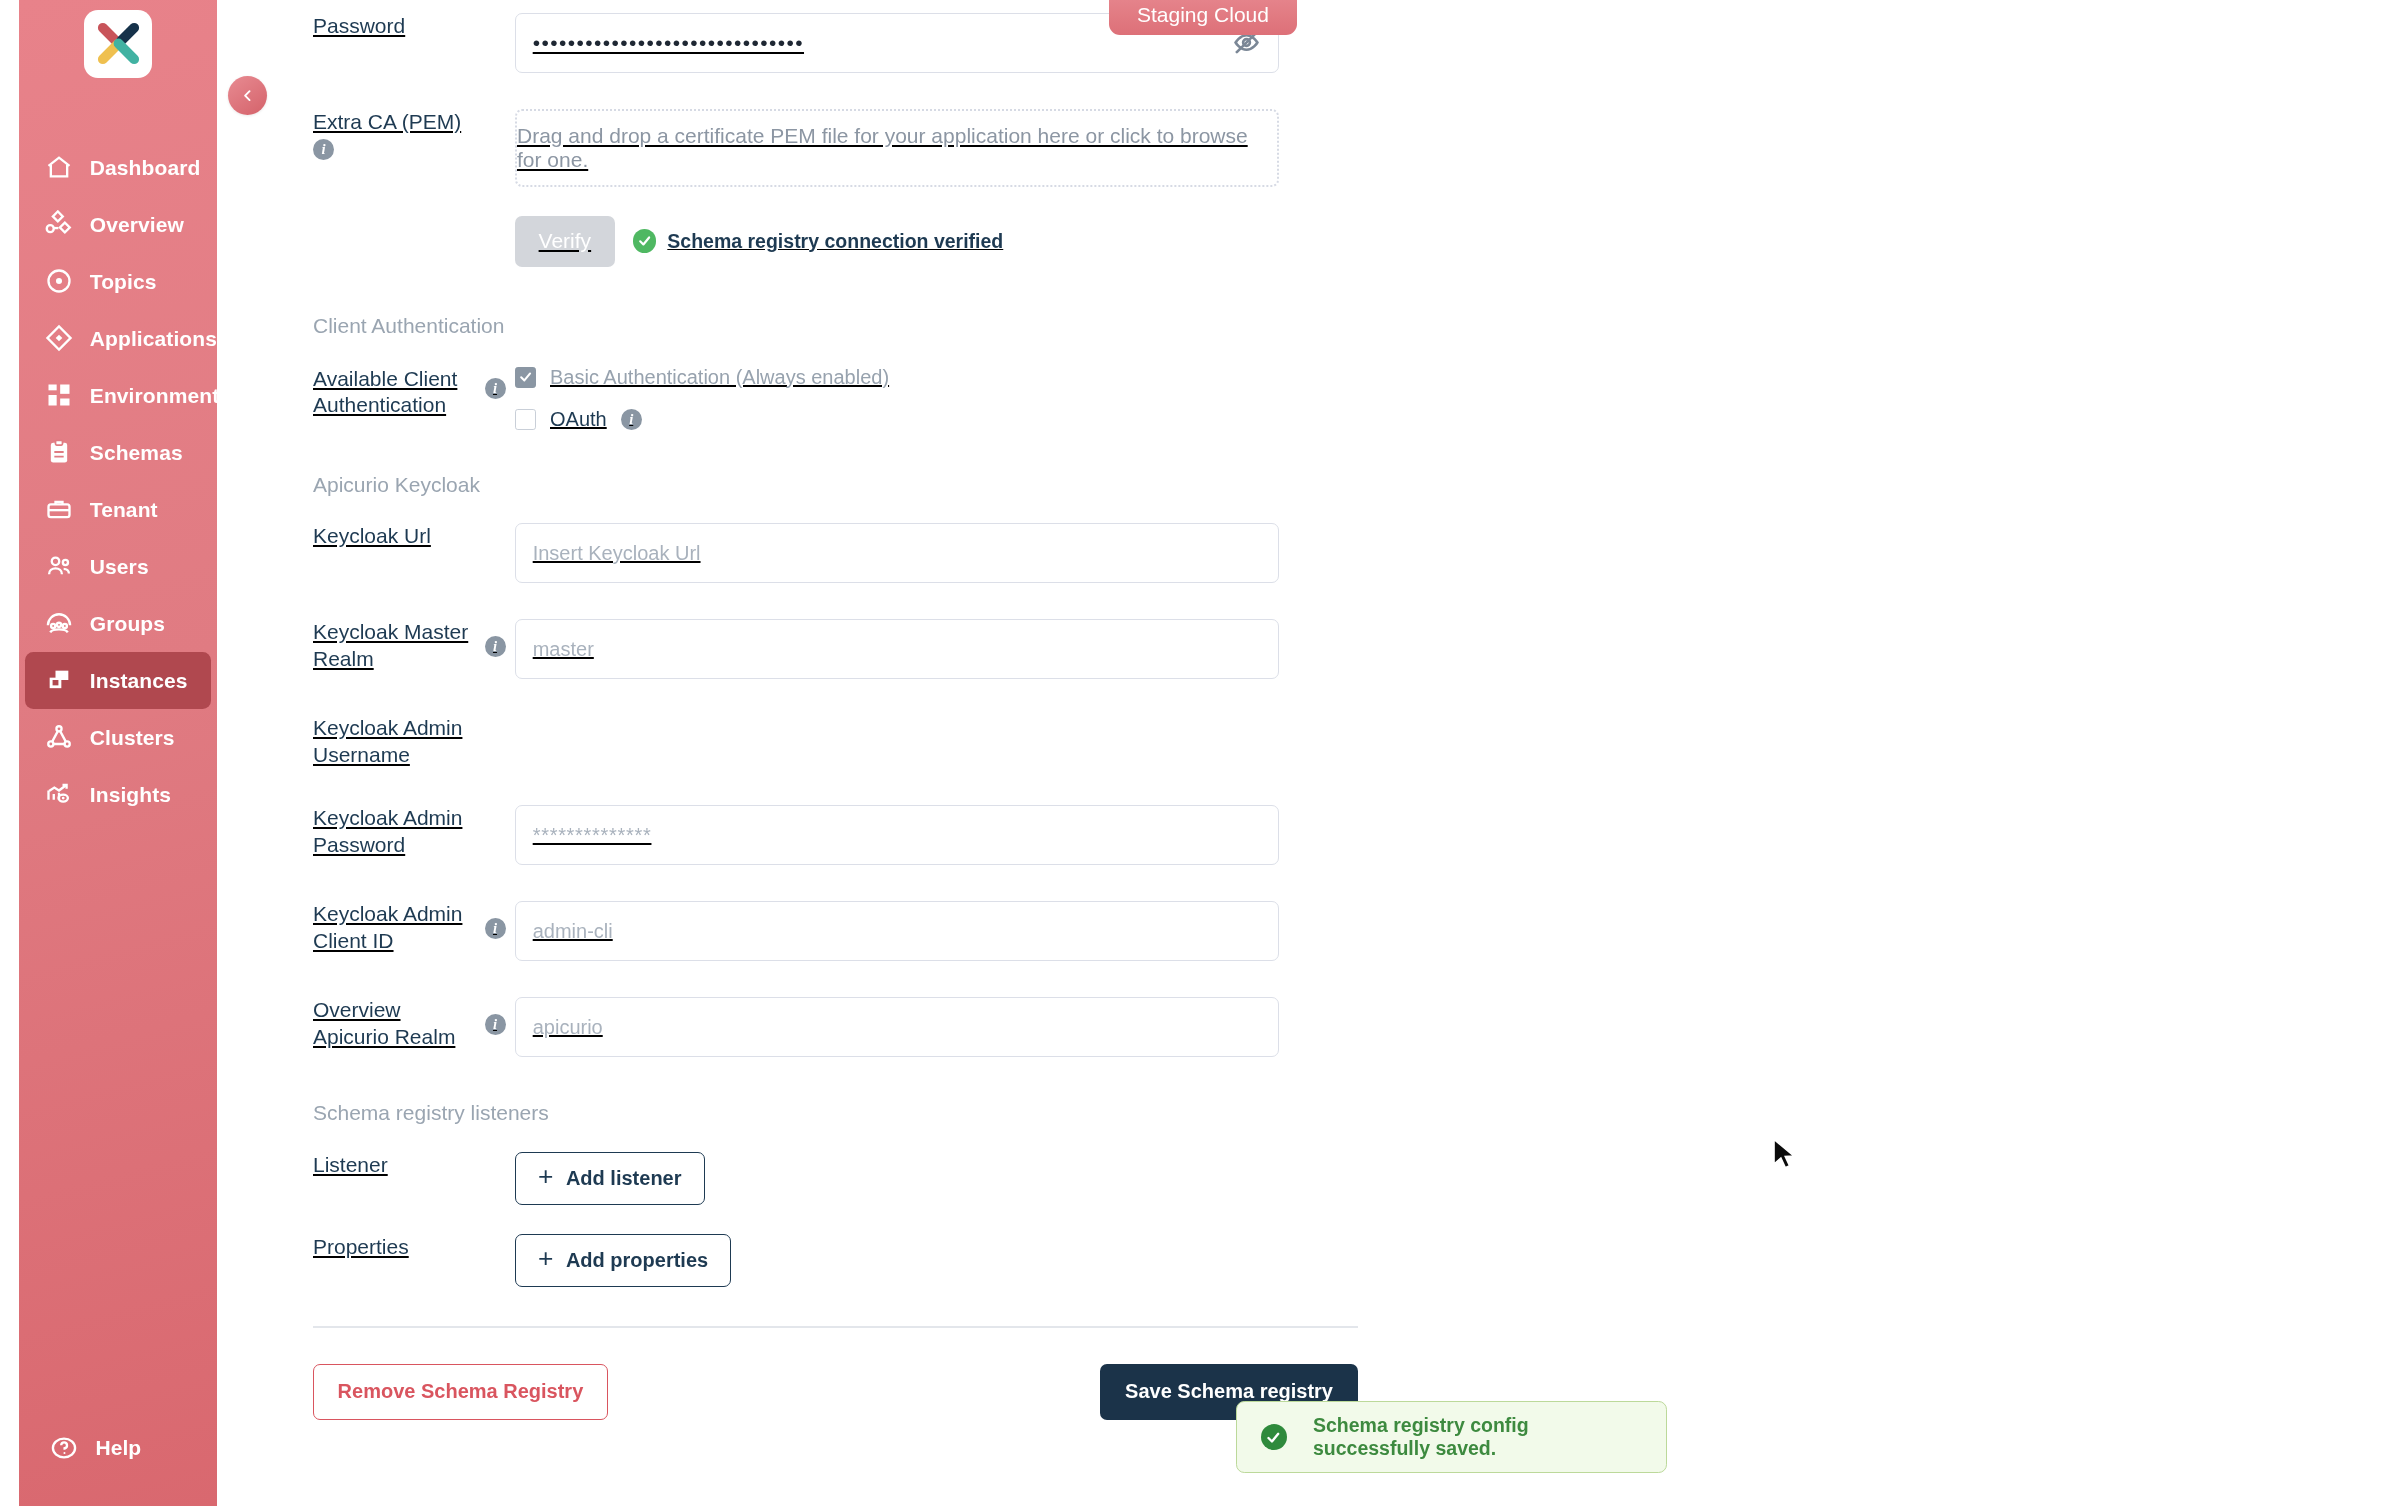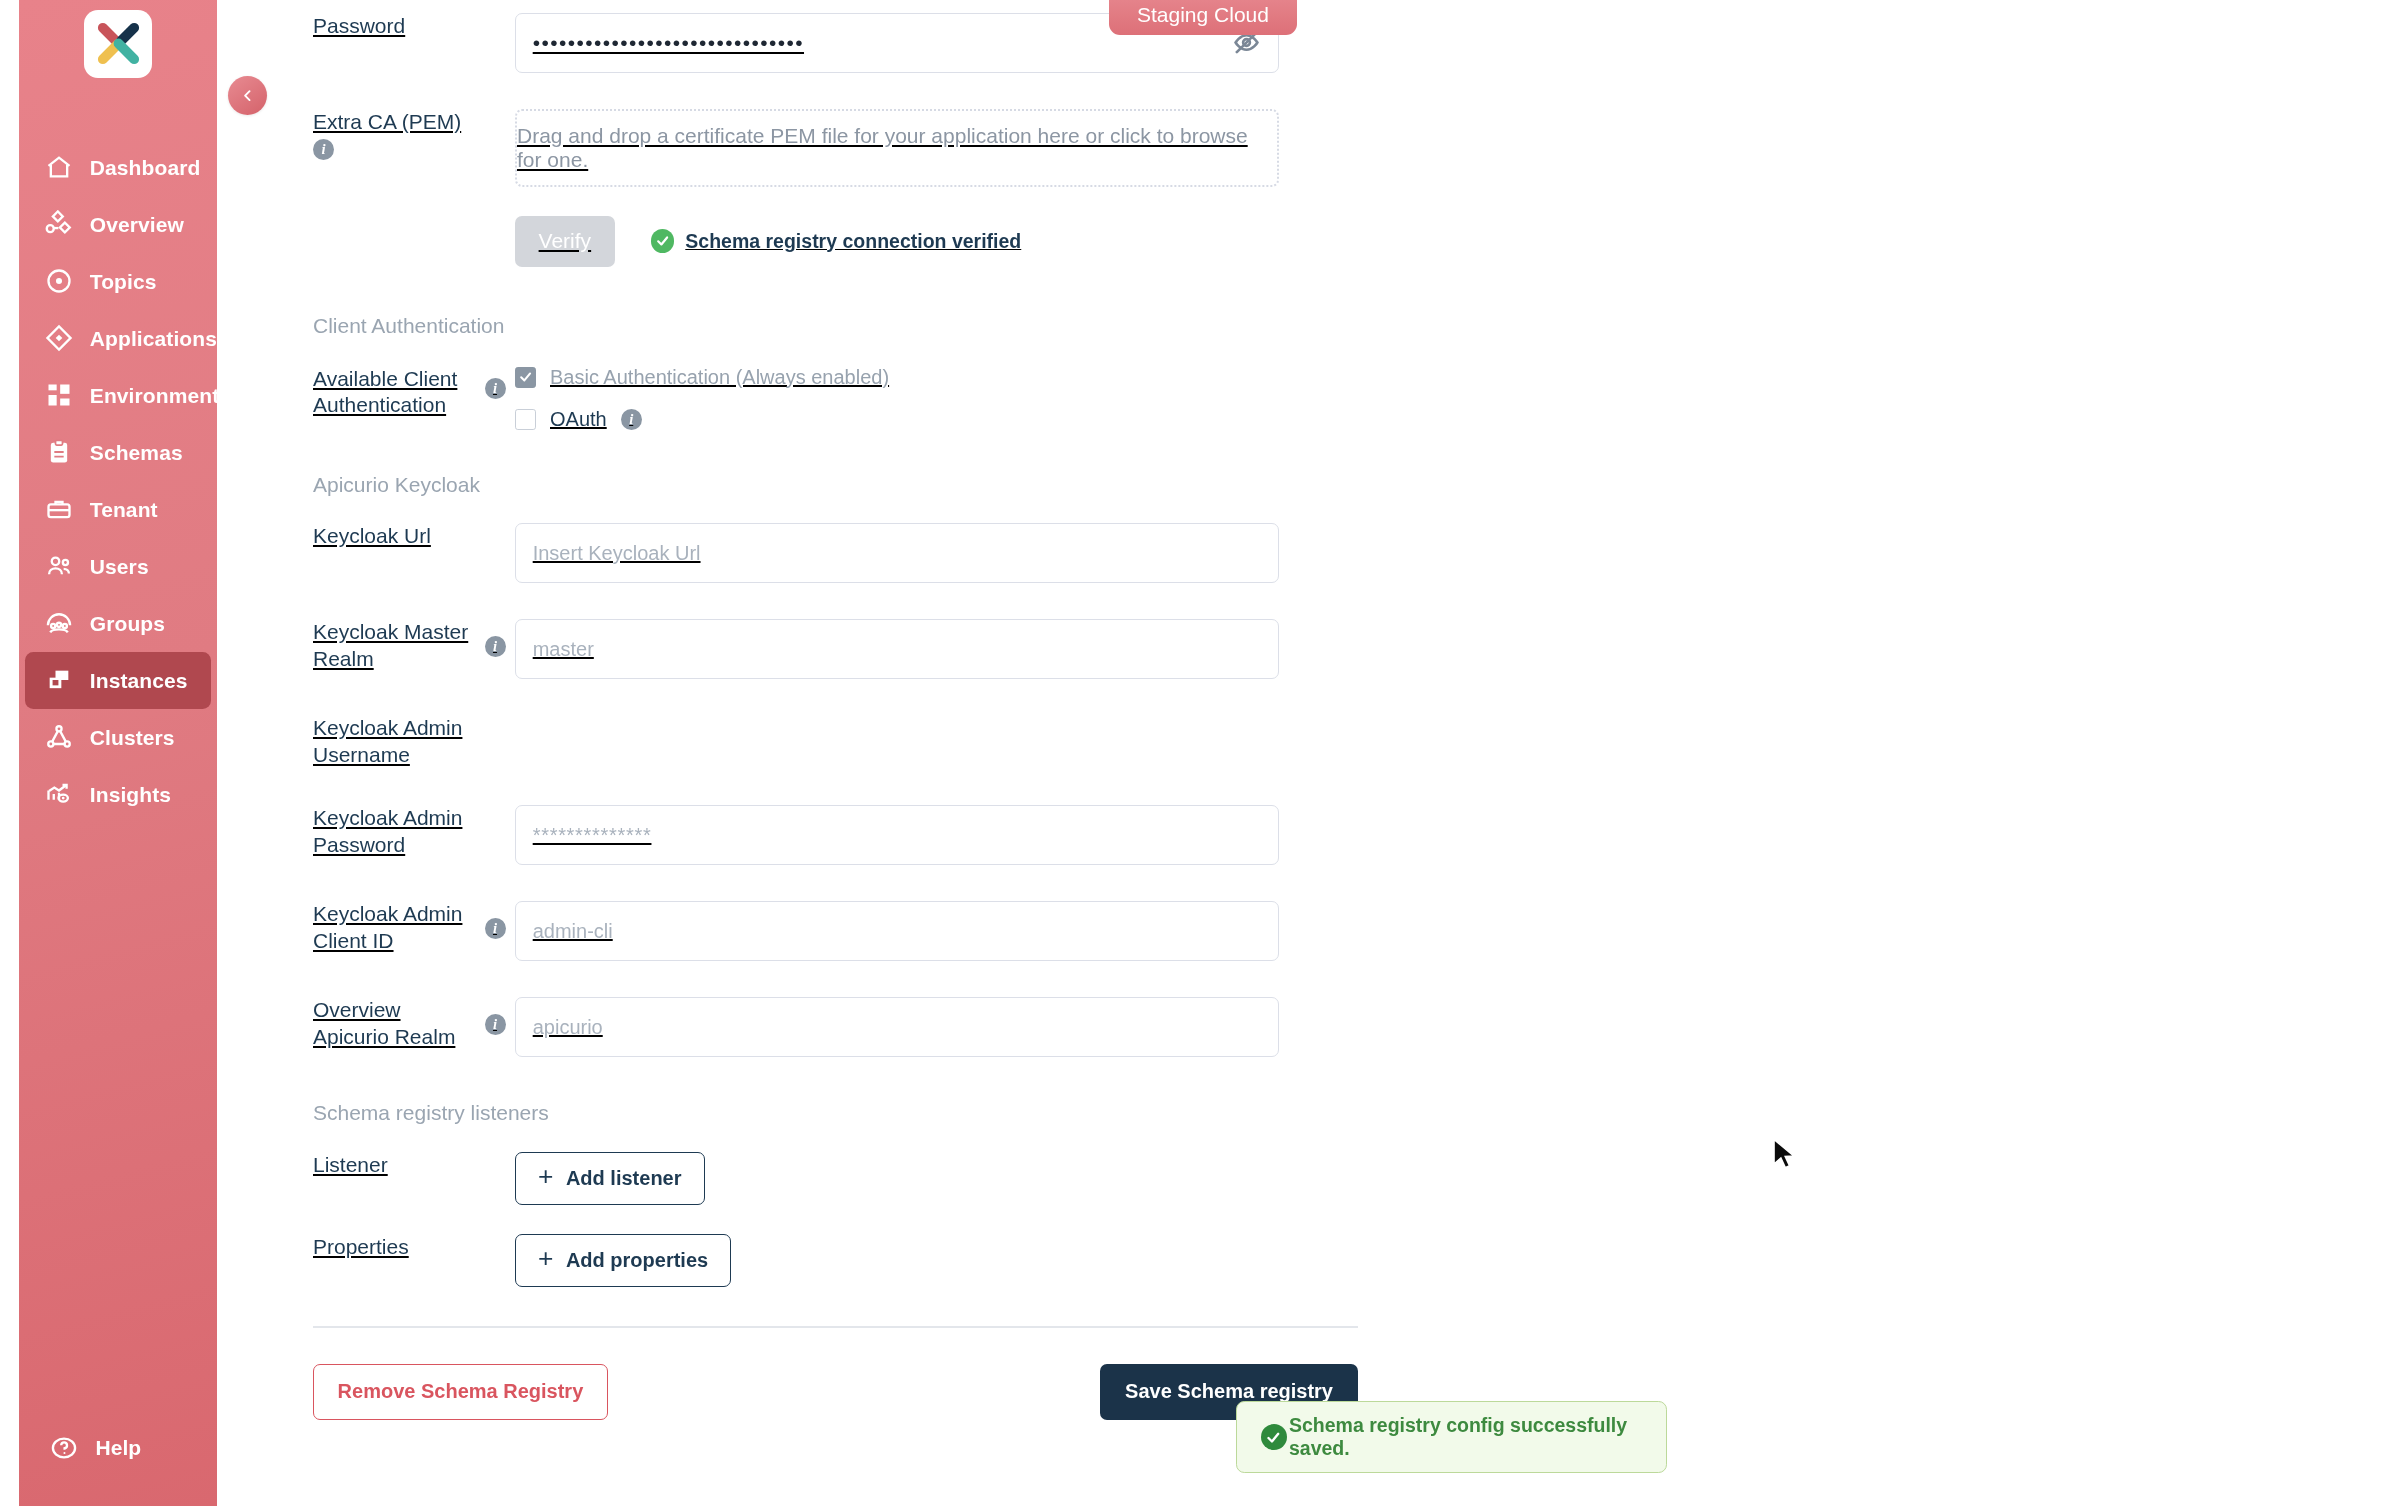--- a/index.html
+++ b/index.html
@@ -129,21 +129,21 @@
   .eye-slash { width: 29px; height: 29px; flex: 0 0 29px; }
 
   .dropzone {
     width: 764px; height: 78px;
     border: 2.1px dotted #d6dae4;
     border-radius: 7px;
     display: flex; align-items: center; justify-content: center;
     font-size: 21px; color: #8c96a3;
   }
 
-  .verify-row { display: flex; align-items: center; gap: 36px; }
+  .verify-row { display: flex; align-items: center; gap: 18px; }
   .btn-verify {
     background: #d3d6db; color: #ffffff;
     border: none; border-radius: 7px;
     font-size: 21px;
     padding: 0 23.6px; height: 51px;
     font-family: inherit;
     cursor: pointer;
   }
   .verified {
     display: flex; align-items: center; gap: 11px;
@@ -208,21 +208,21 @@
     font-family: inherit; cursor: pointer;
   }
 
   .toast {
     position: absolute;
     left: 990px; top: 1401px;
     width: 431px; height: 72px;
     background: #f2faea;
     border: 1.4px solid #bcd99a;
     border-radius: 8.3px;
-    display: flex; align-items: center; gap: 2px;
+    display: flex; align-items: center; gap: 26px;
     padding: 0 23.6px;
   }
   .toast-text { font-size: 19.5px; font-weight: 700; color: #3d8a3f; }
   .toast-badge {
     width: 26.4px; height: 26.4px; border-radius: 50%;
     background: #2f8a3c; flex: 0 0 26.4px;
     display: flex; align-items: center; justify-content: center;
   }
   .toast-badge svg { width: 16.7px; height: 16.7px; }
 

